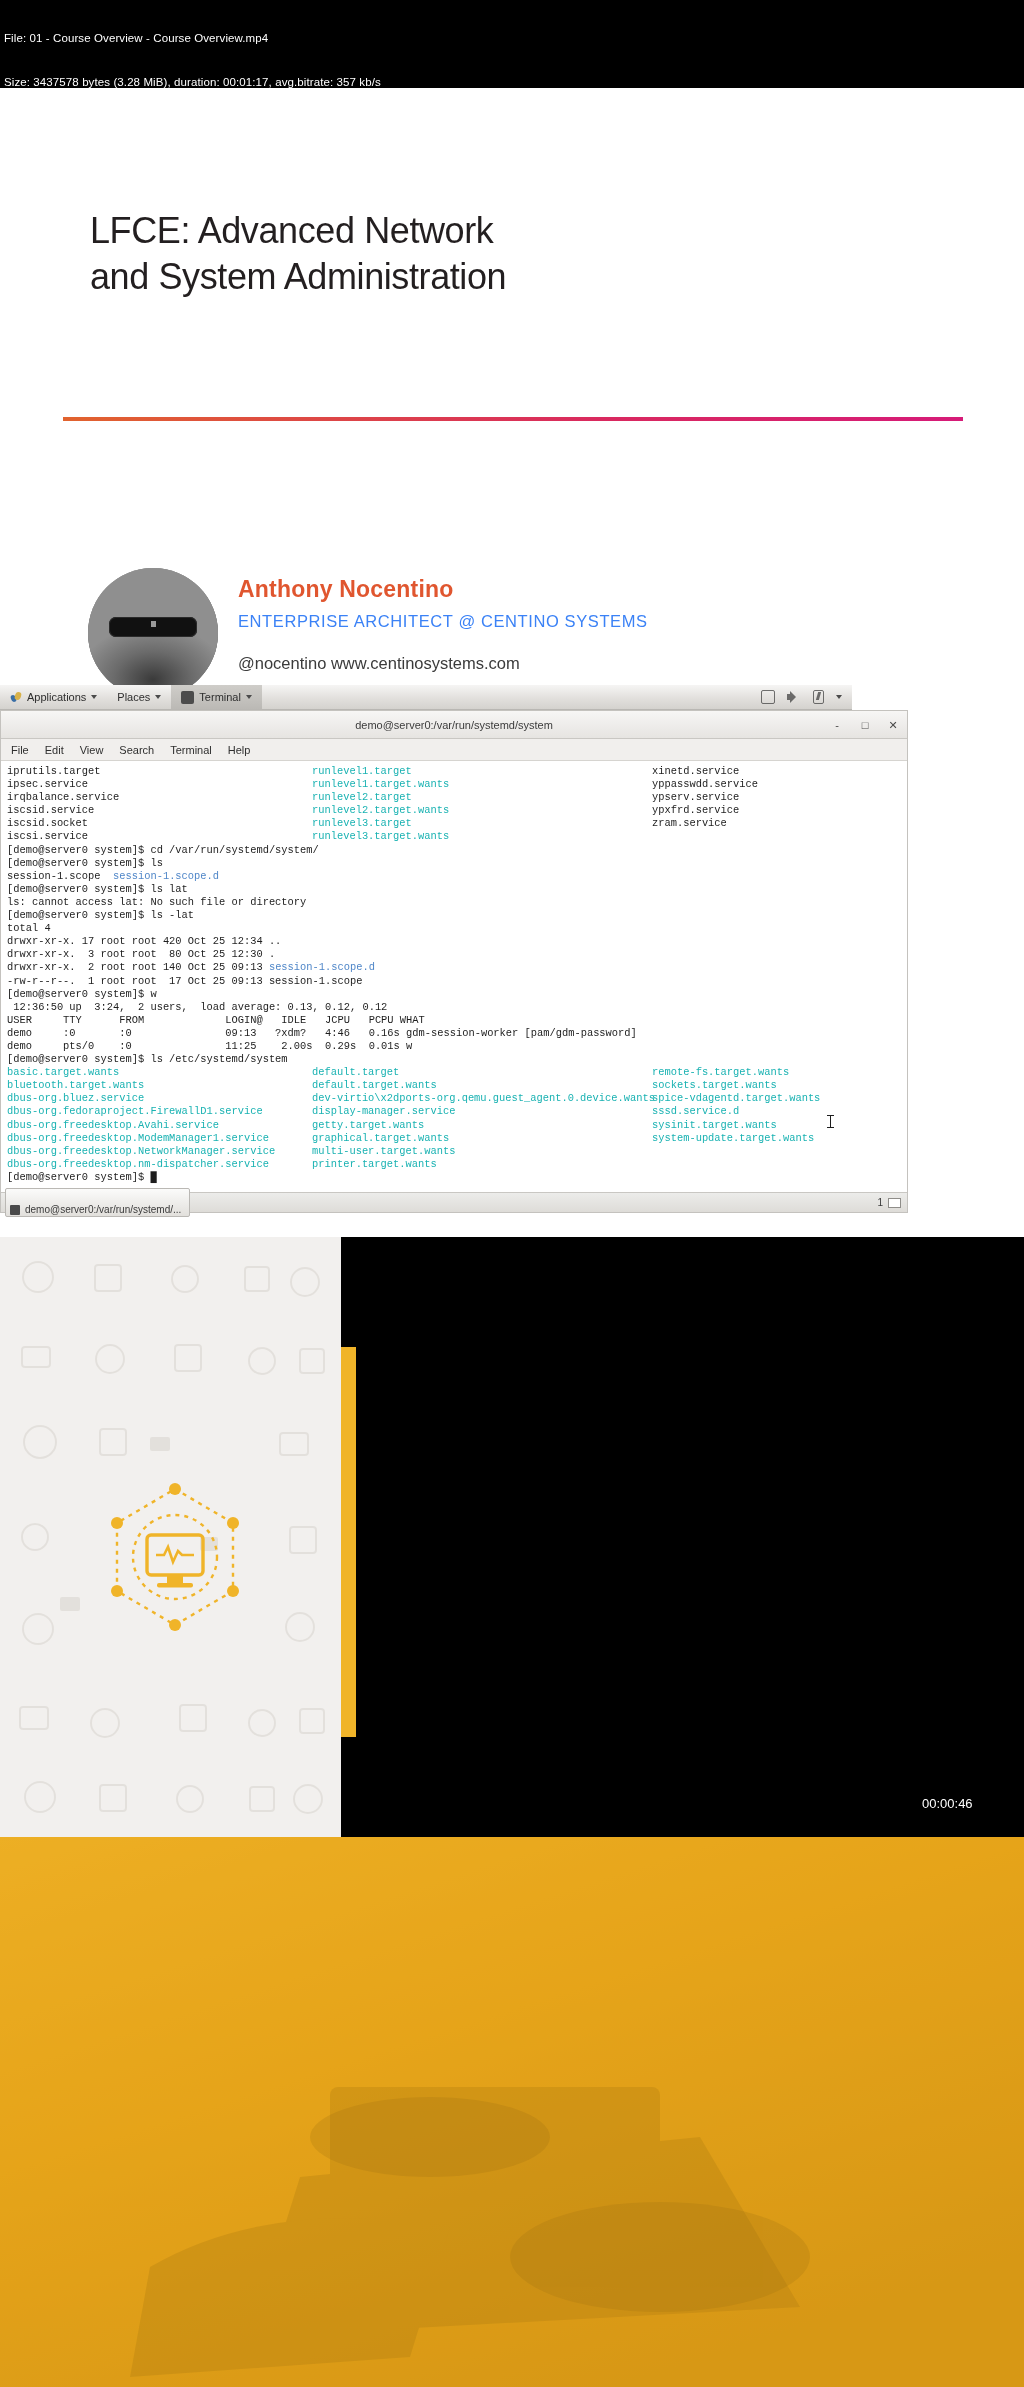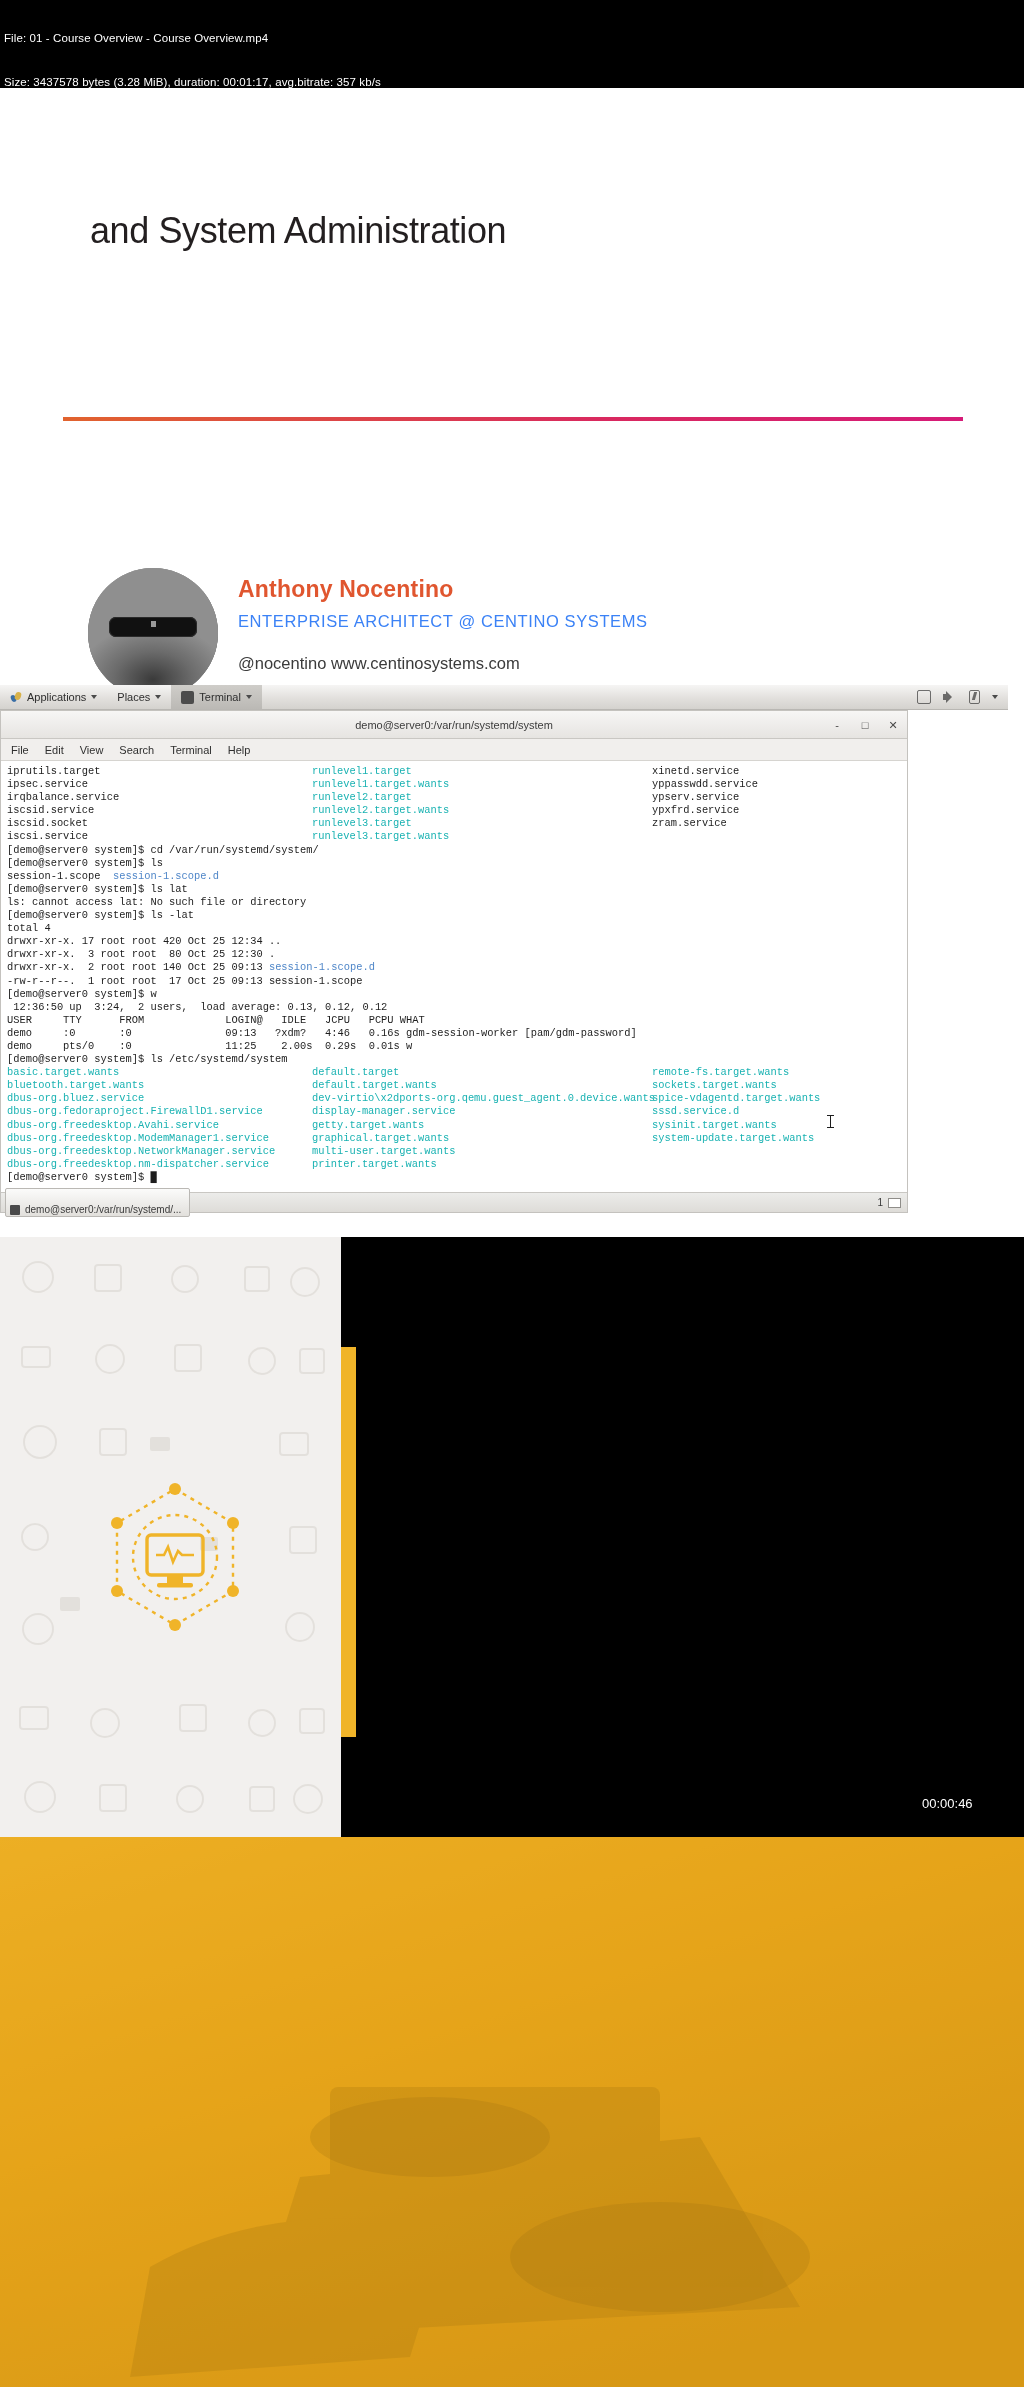--- a/index.html
+++ b/index.html
@@ -67,21 +67,21 @@
     position:absolute; font-size:13px; color:#fff; font-family:"Liberation Sans", sans-serif;
     text-shadow:0 0 2px #000,0 0 2px #000;
   }
 
   
   #slide-desktop{
     position:absolute; left:0; top:685px; width:1024px; height:552px;
     background:#fff; overflow:hidden;
   }
   #gnome-panel{
-    position:absolute; left:0; top:0; width:1008px; height:25px;
+    position:absolute; left:0; top:0; width:852px; height:25px;
     background:linear-gradient(180deg,#f6f5f4 0%,#e2e0dd 55%,#d4d2ce 100%);
     border-bottom:1px solid #b9b7b3;
     font-size:11px; color:#2e2e2e; display:flex; align-items:center;
   }
   #gnome-panel .pitem{ display:flex; align-items:center; gap:5px; padding:0 10px; height:100%;}
   #gnome-panel .pitem.active{ background:linear-gradient(180deg,#cfcdc9,#bbb9b5); }
   .foot-logo{ width:12px; height:12px; position:relative; }
   .foot-logo:before{content:"";position:absolute;left:1px;top:4px;width:5px;height:7px;background:#3a6ea5;border-radius:40% 55% 40% 55%;transform:rotate(-18deg);}
   .foot-logo:after{content:"";position:absolute;left:5px;top:1px;width:6px;height:8px;background:#d8b24a;border-radius:55% 40% 55% 40%;transform:rotate(16deg);}
   .caret{ width:0;height:0;border-left:3.5px solid transparent;border-right:3.5px solid transparent;border-top:4.5px solid #4a4a4a;}
@@ -168,20 +168,21 @@
 <div id="meta-header">
   <div>File: 01 - Course Overview - Course Overview.mp4</div>
   <div>Size: 3437578 bytes (3.28 MiB), duration: 00:01:17, avg.bitrate: 357 kb/s</div>
   <div>Audio: aac, 44100 Hz, stereo (eng)</div>
   <div>Video: h264, yuv420p, 1280x720, 30.00 fps(r) (eng)</div>
   <div>Generated by Thumbnail me</div>
 </div>
 
 <div id="slide-title">
   <div id="title-heading">
+    <div>LFCE: Advanced Network</div>
     <div>and System Administration</div>
   </div>
   <div id="title-rule"></div>
 
   <div id="avatar">
     <div class="photo"></div>
     <div class="sunglasses"></div>
   </div>
   <div id="presenter-name">Anthony Nocentino</div>
   <div id="presenter-role">ENTERPRISE ARCHITECT @ CENTINO SYSTEMS</div>

